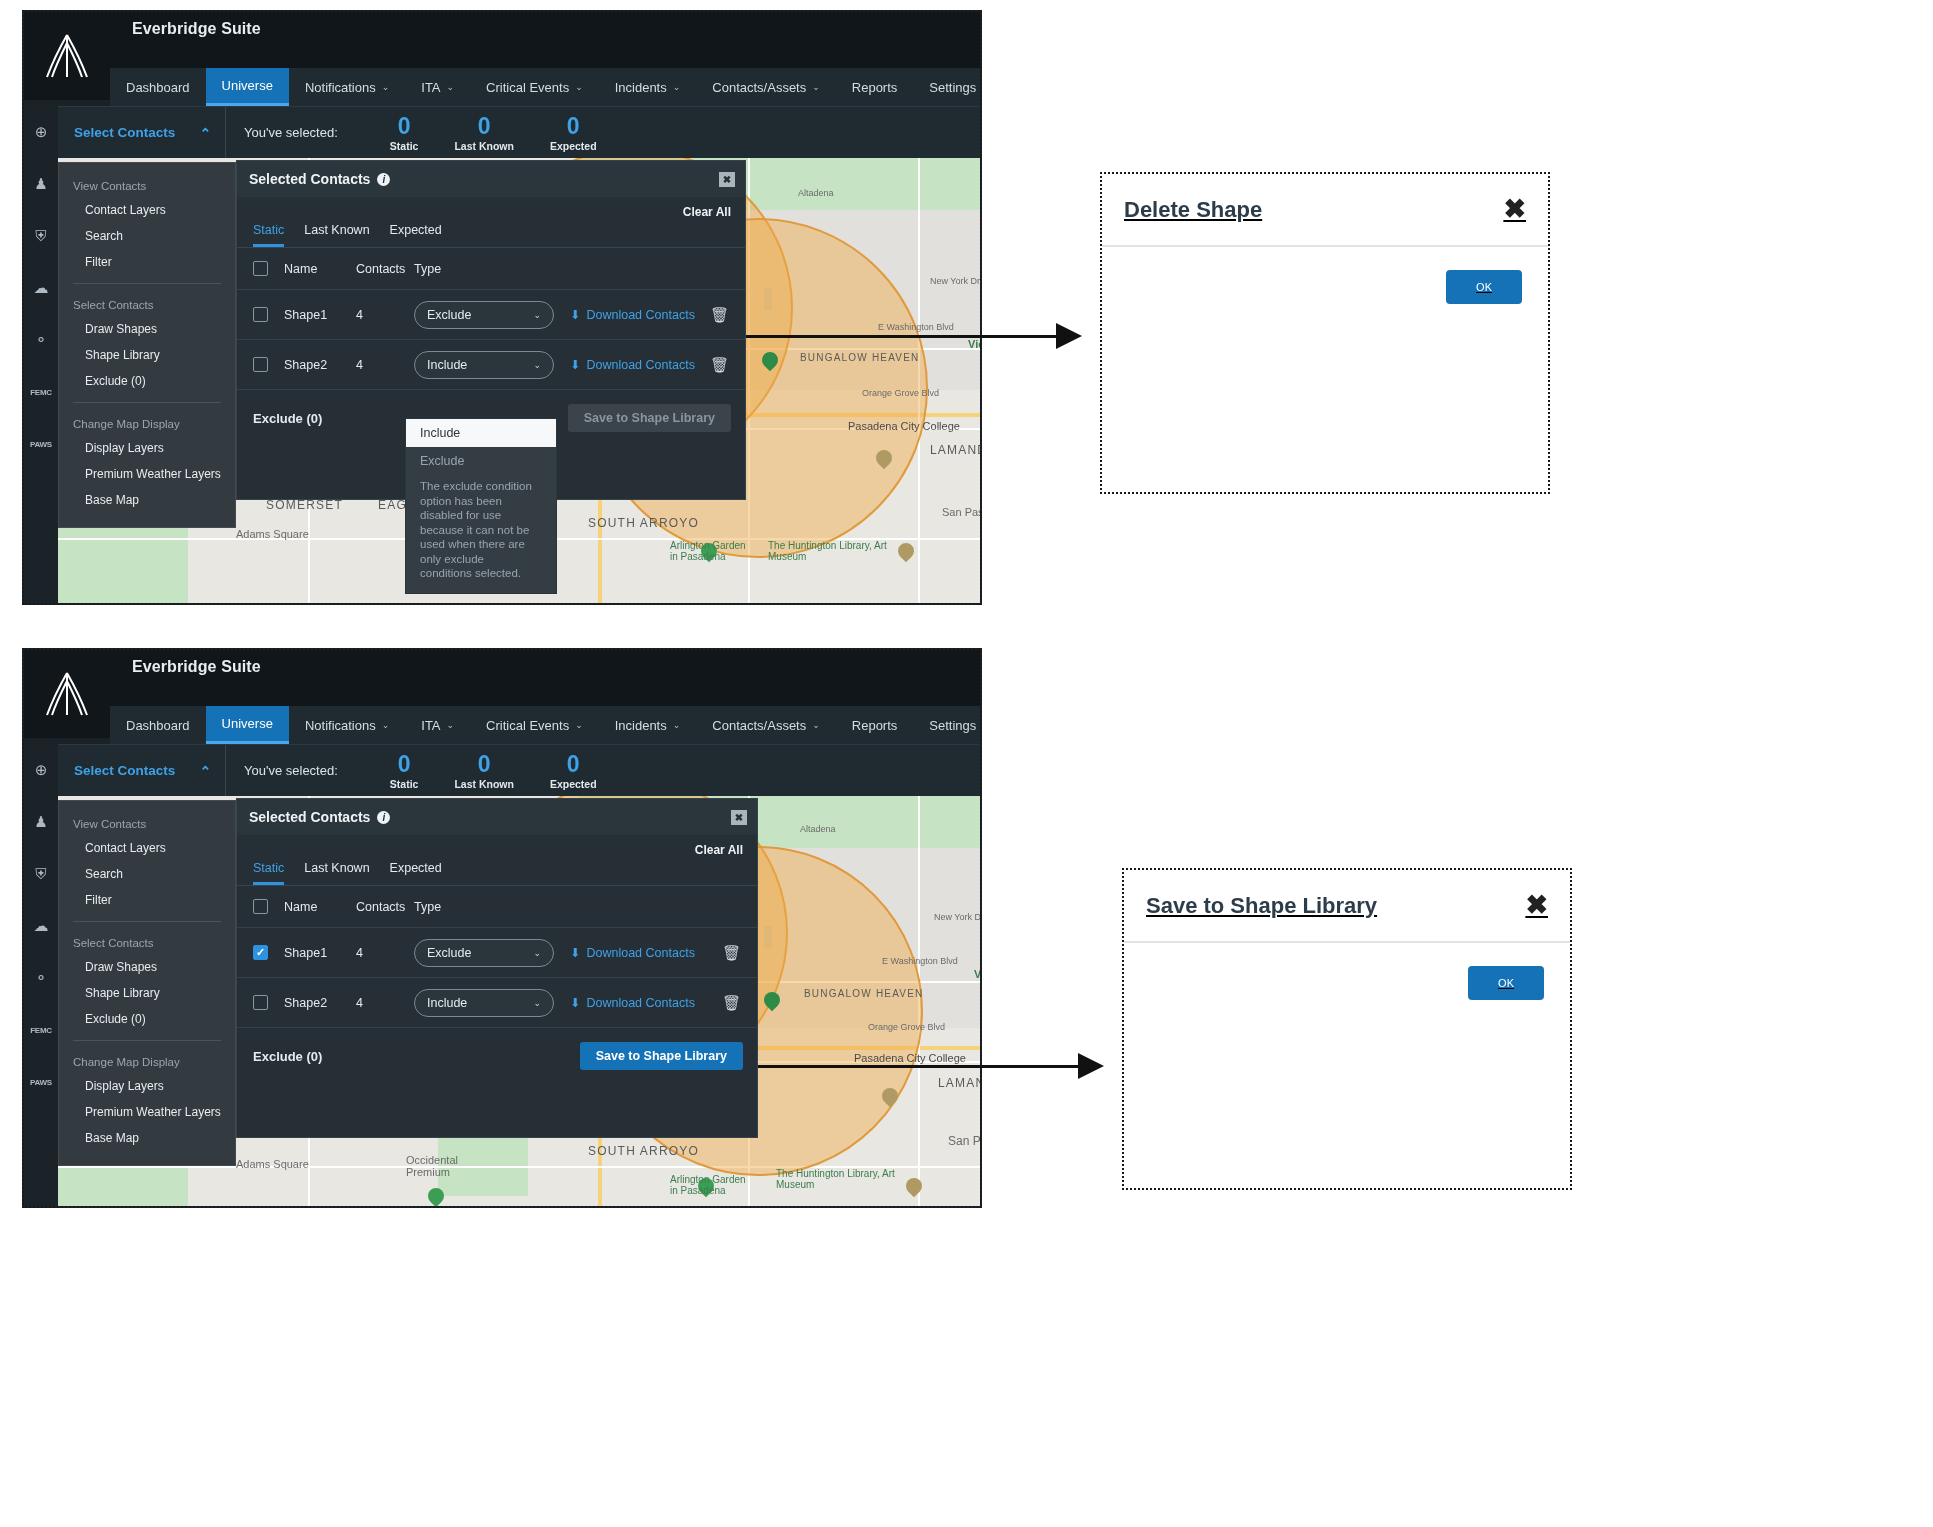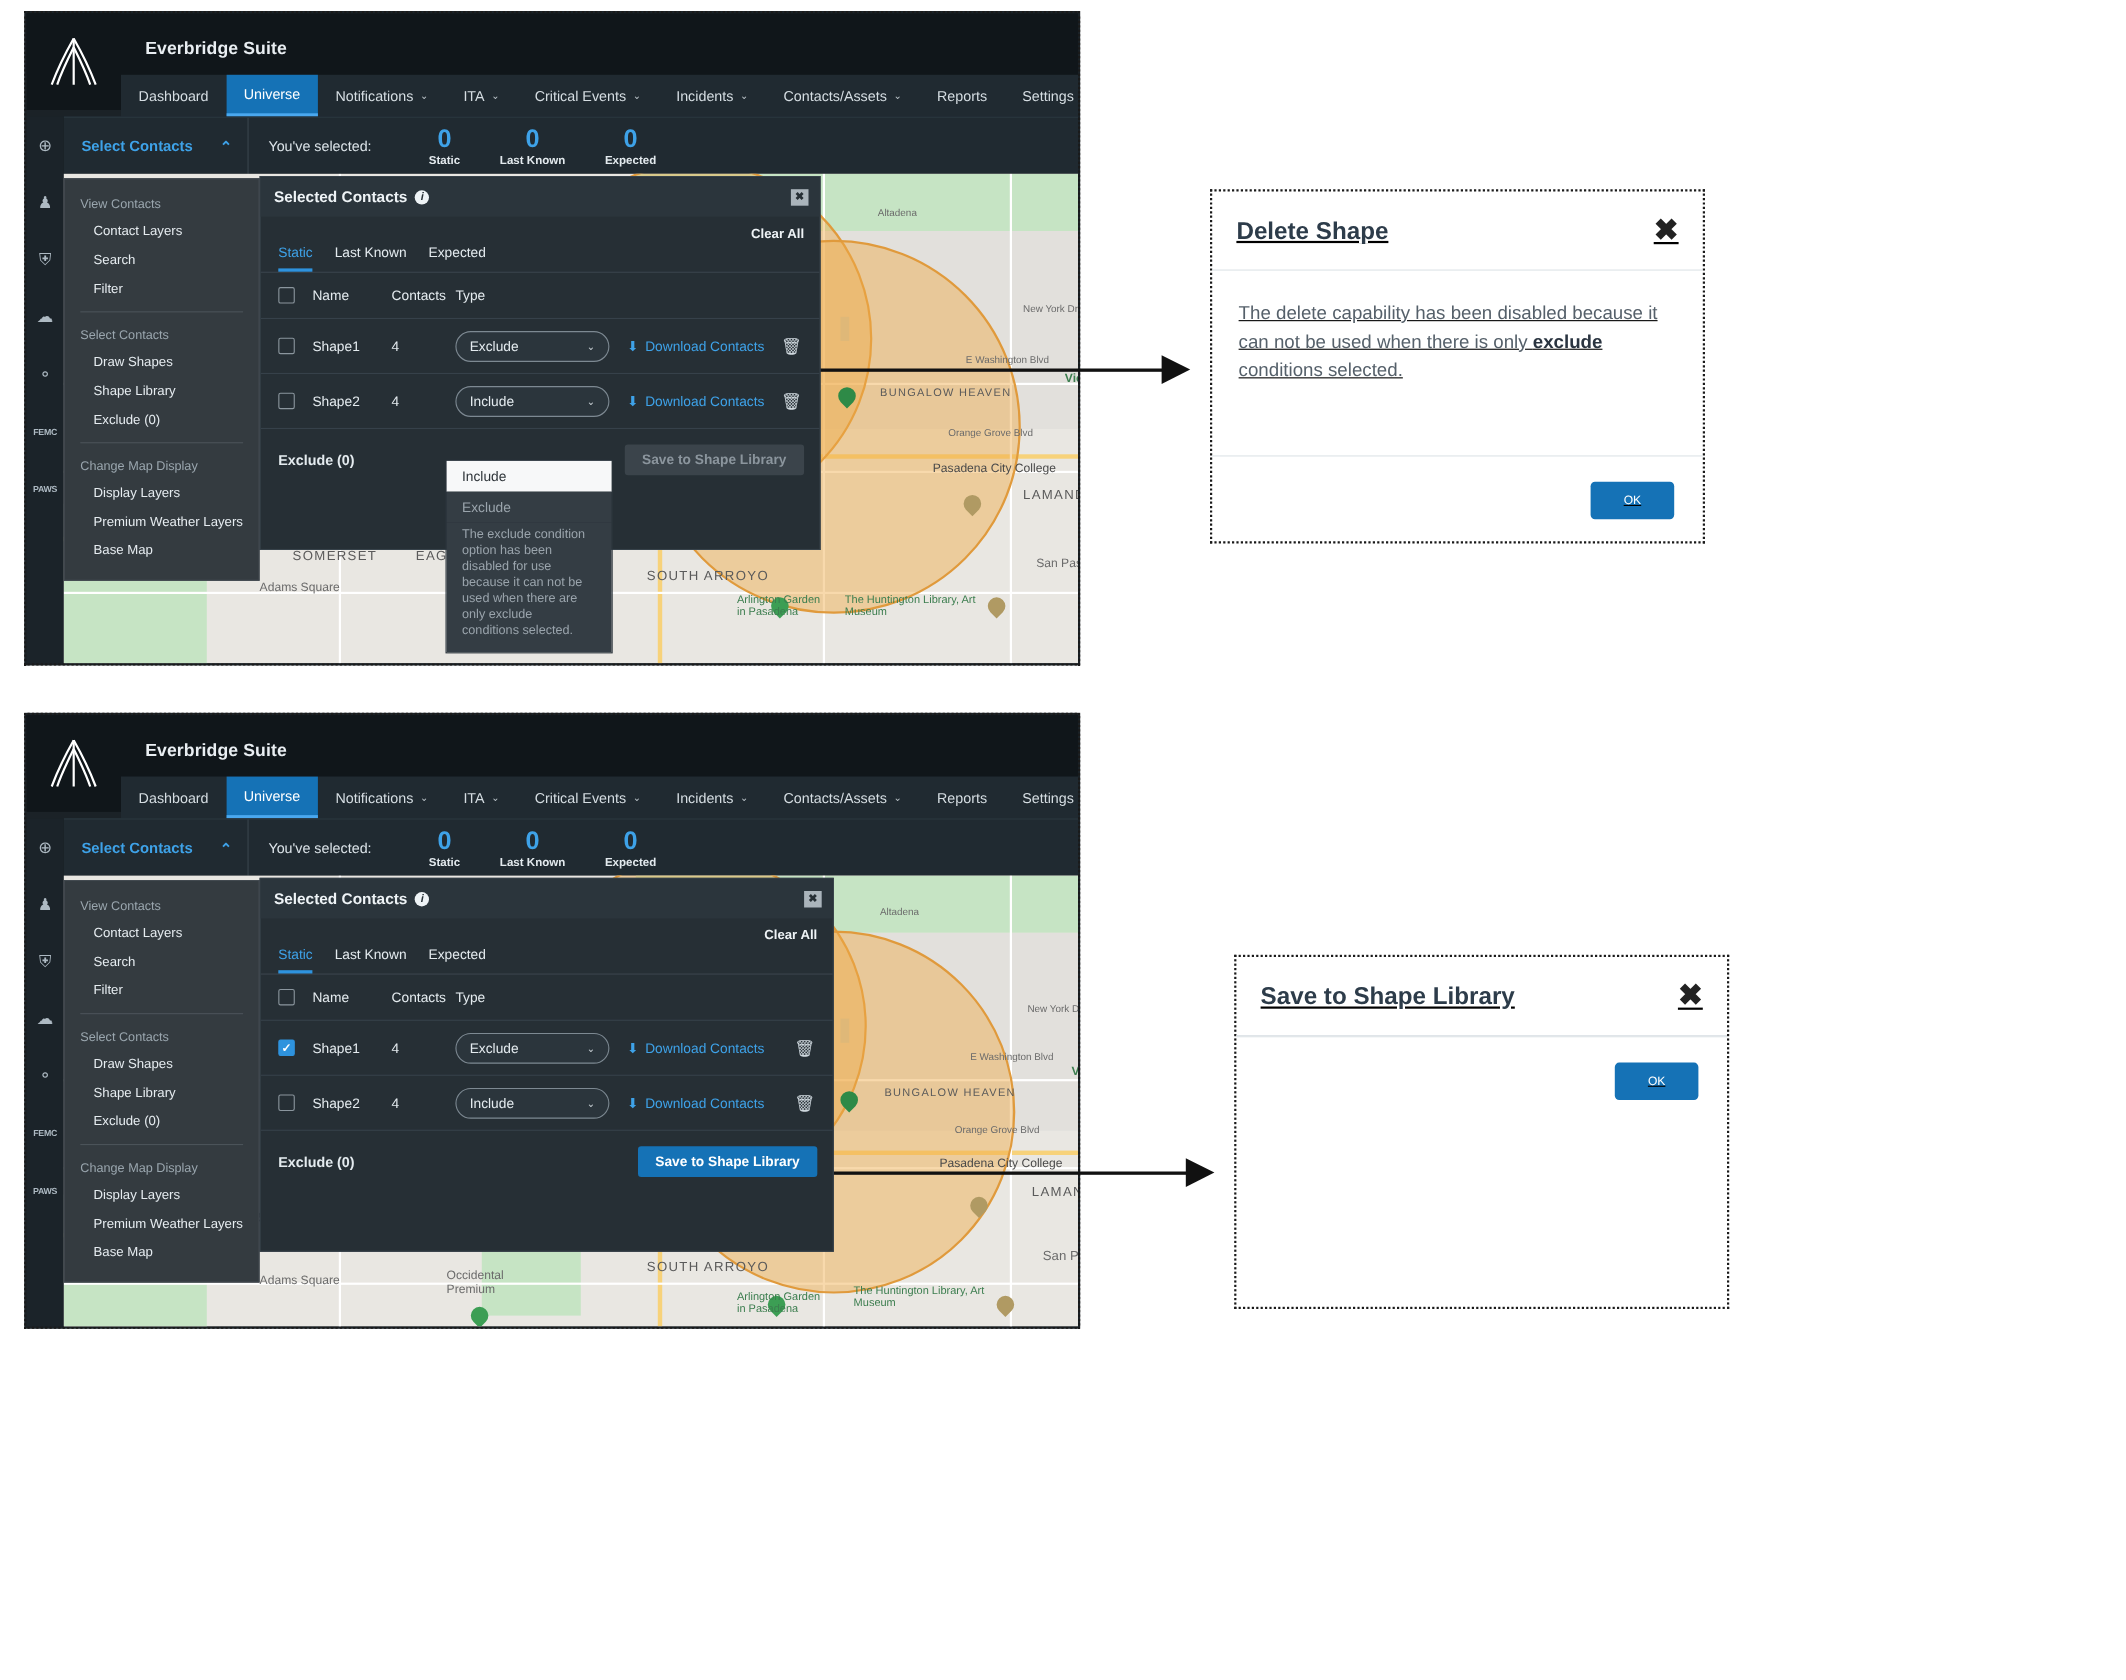--- a/index.html
+++ b/index.html
@@ -20,21 +20,21 @@
   }
   #panel-top    { left: 22px;  top: 10px;  width: 960px; height: 595px; }
   #panel-bottom { left: 22px;  top: 648px; width: 960px; height: 560px; }
 
   
   .brandbar {
     position: absolute; left: 0; top: 0; right: 0; height: 56px;
     background: #10161a;
   }
   .brand-title {
-    position: absolute; left: 108px; top: 24px;
+    position: absolute; left: 108px; top: 8px;
     color: #e9eef2; font-size: 16px; font-weight: bold;
     letter-spacing: .1px;
   }
   .logo-box {
     position: absolute; left: 0; top: 0; width: 86px; height: 88px;
     background: #10161a; display: flex; align-items: center; justify-content: center;
   }
   .logo-svg { width: 52px; height: 46px; }
 
   
@@ -709,23 +709,20 @@
       <div class="btn-save enabled">Save to Shape Library</div>
     </div>
   </div>
 </div>
 
 <div class="modal" id="modal-delete">
   <div class="modal-head">
     <div class="modal-title">Delete Shape</div>
     <div class="modal-x">✖</div>
   </div>
-  <div class="modal-body">
-    <span>The delete capability has been disabled because it can not be used when there is only </span><b>exclude</b><span> conditions selected.</span>
-  </div>
   <div class="modal-foot">
     <div class="btn-ok">OK</div>
   </div>
 </div>
 
 <div class="modal" id="modal-save">
   <div class="modal-head">
     <div class="modal-title">Save to Shape Library</div>
     <div class="modal-x">✖</div>
   </div>

